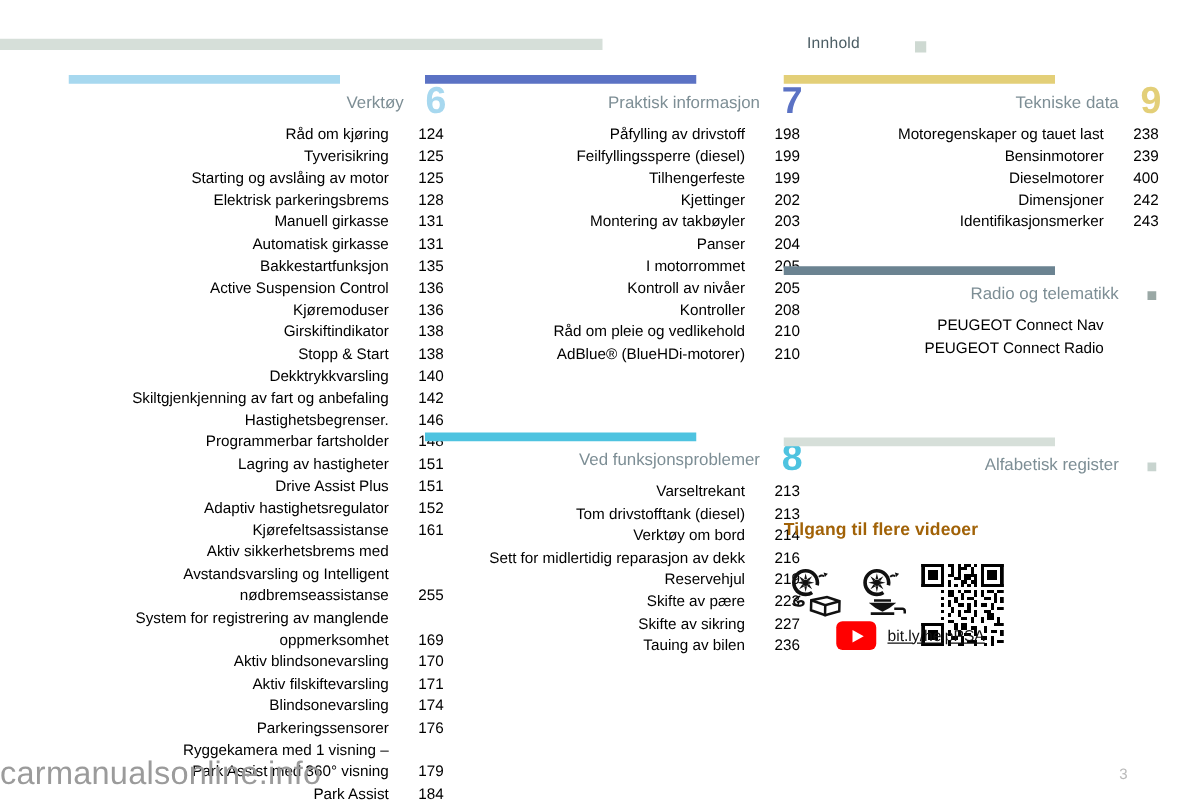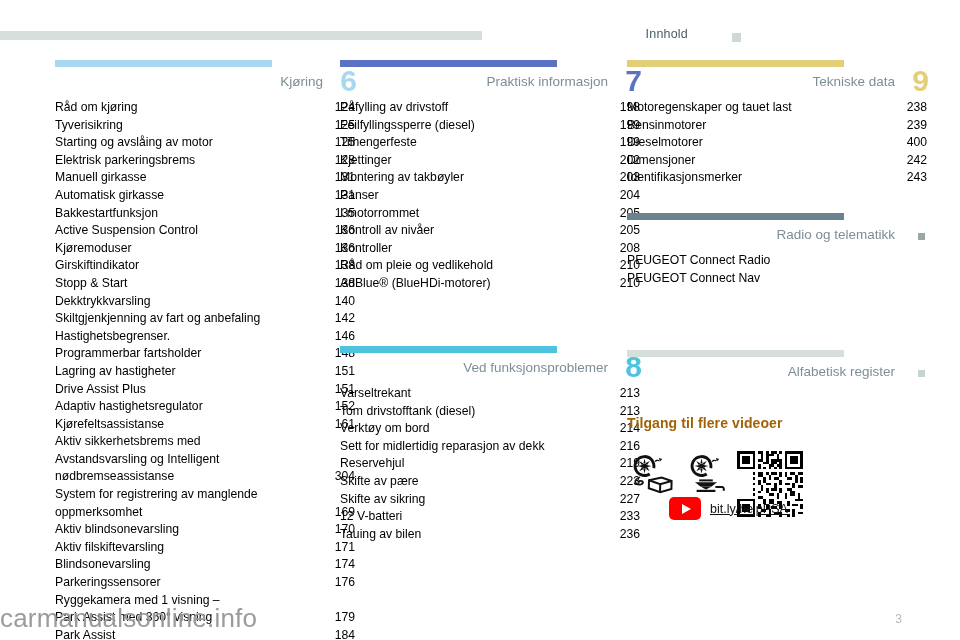--- a/index.html
+++ b/index.html
@@ -86,20 +86,21 @@
     position: relative;
     font-size: 12.2px;
     line-height: 17.6px;
     color: #000;
     min-height: 17.6px;
   }
   .entry .label {
     display: block;
     padding-right: 46px;
     white-space: pre-line;
+    text-align: right;
   }
   .entry .page {
     position: absolute;
     right: 2px;
     bottom: 0;
     font-size: 12.2px;
     line-height: 17.6px;
     color: #000;
     text-align: right;
   }
@@ -190,21 +191,21 @@
 <div id="page-header">
   <div id="header-rule"></div>
   <div id="header-title">Innhold</div>
   <div id="header-marker"></div>
 </div>
 
 <div id="sections-root">
     <div class="section" style="left: 55px; top: 60px;">
       <div class="sec-bar" style="background: rgb(167, 216, 239);"></div>
       <div class="sec-head">
-        <div class="sec-title">Kjøring</div>
+        <div class="sec-title">Verktøy</div>
         <div class="sec-num" style="color: rgb(167, 216, 239);">6</div>
       </div>
       <div class="entries">
         <div class="entry">
           <span class="label">Råd om kjøring</span>
           <span class="page">124</span>
         </div>
         <div class="entry">
           <span class="label">Tyverisikring</span>
           <span class="page">125</span>
@@ -274,21 +275,21 @@
           <span class="page">152</span>
         </div>
         <div class="entry">
           <span class="label">Kjørefeltsassistanse</span>
           <span class="page">161</span>
         </div>
         <div class="entry">
           <span class="label">Aktiv sikkerhetsbrems med
 Avstandsvarsling og Intelligent
 nødbremseassistanse</span>
-          <span class="page">304</span>
+          <span class="page">255</span>
         </div>
         <div class="entry">
           <span class="label">System for registrering av manglende
 oppmerksomhet</span>
           <span class="page">169</span>
         </div>
         <div class="entry">
           <span class="label">Aktiv blindsonevarsling</span>
           <span class="page">170</span>
         </div>
@@ -397,24 +398,20 @@
         </div>
         <div class="entry">
           <span class="label">Skifte av pære</span>
           <span class="page">223</span>
         </div>
         <div class="entry">
           <span class="label">Skifte av sikring</span>
           <span class="page">227</span>
         </div>
         <div class="entry">
-          <span class="label">12 V-batteri</span>
-          <span class="page">233</span>
-        </div>
-        <div class="entry">
           <span class="label">Tauing av bilen</span>
           <span class="page">236</span>
         </div>
       </div>
     </div>
     <div class="section" style="left: 627px; top: 60px;">
       <div class="sec-bar" style="background: rgb(227, 207, 120);"></div>
       <div class="sec-head">
         <div class="sec-title">Tekniske data</div>
         <div class="sec-num" style="color: rgb(227, 207, 120);">9</div>
@@ -443,24 +440,24 @@
       </div>
     </div>
     <div class="section" style="left: 627px; top: 213px;">
       <div class="sec-bar" style="background: rgb(107, 131, 145);"></div>
       <div class="sec-head">
         <div class="sec-title">Radio og telematikk</div>
         <div class="sec-sq" style="background: rgb(154, 168, 165);"></div>
       </div>
       <div class="entries">
         <div class="entry nopage">
+          <span class="label">PEUGEOT Connect Nav</span>
+        </div>
+        <div class="entry nopage">
           <span class="label">PEUGEOT Connect Radio</span>
-        </div>
-        <div class="entry nopage">
-          <span class="label">PEUGEOT Connect Nav</span>
         </div>
       </div>
     </div>
     <div class="section" style="left: 627px; top: 350px; text-decoration: underline;">
       <div class="sec-bar" style="background: rgb(214, 223, 217);"></div>
       <div class="sec-head">
         <div class="sec-title">Alfabetisk register</div>
         <div class="sec-sq" style="background: rgb(200, 212, 207);"></div>
       </div>
       <div class="entries"></div>

